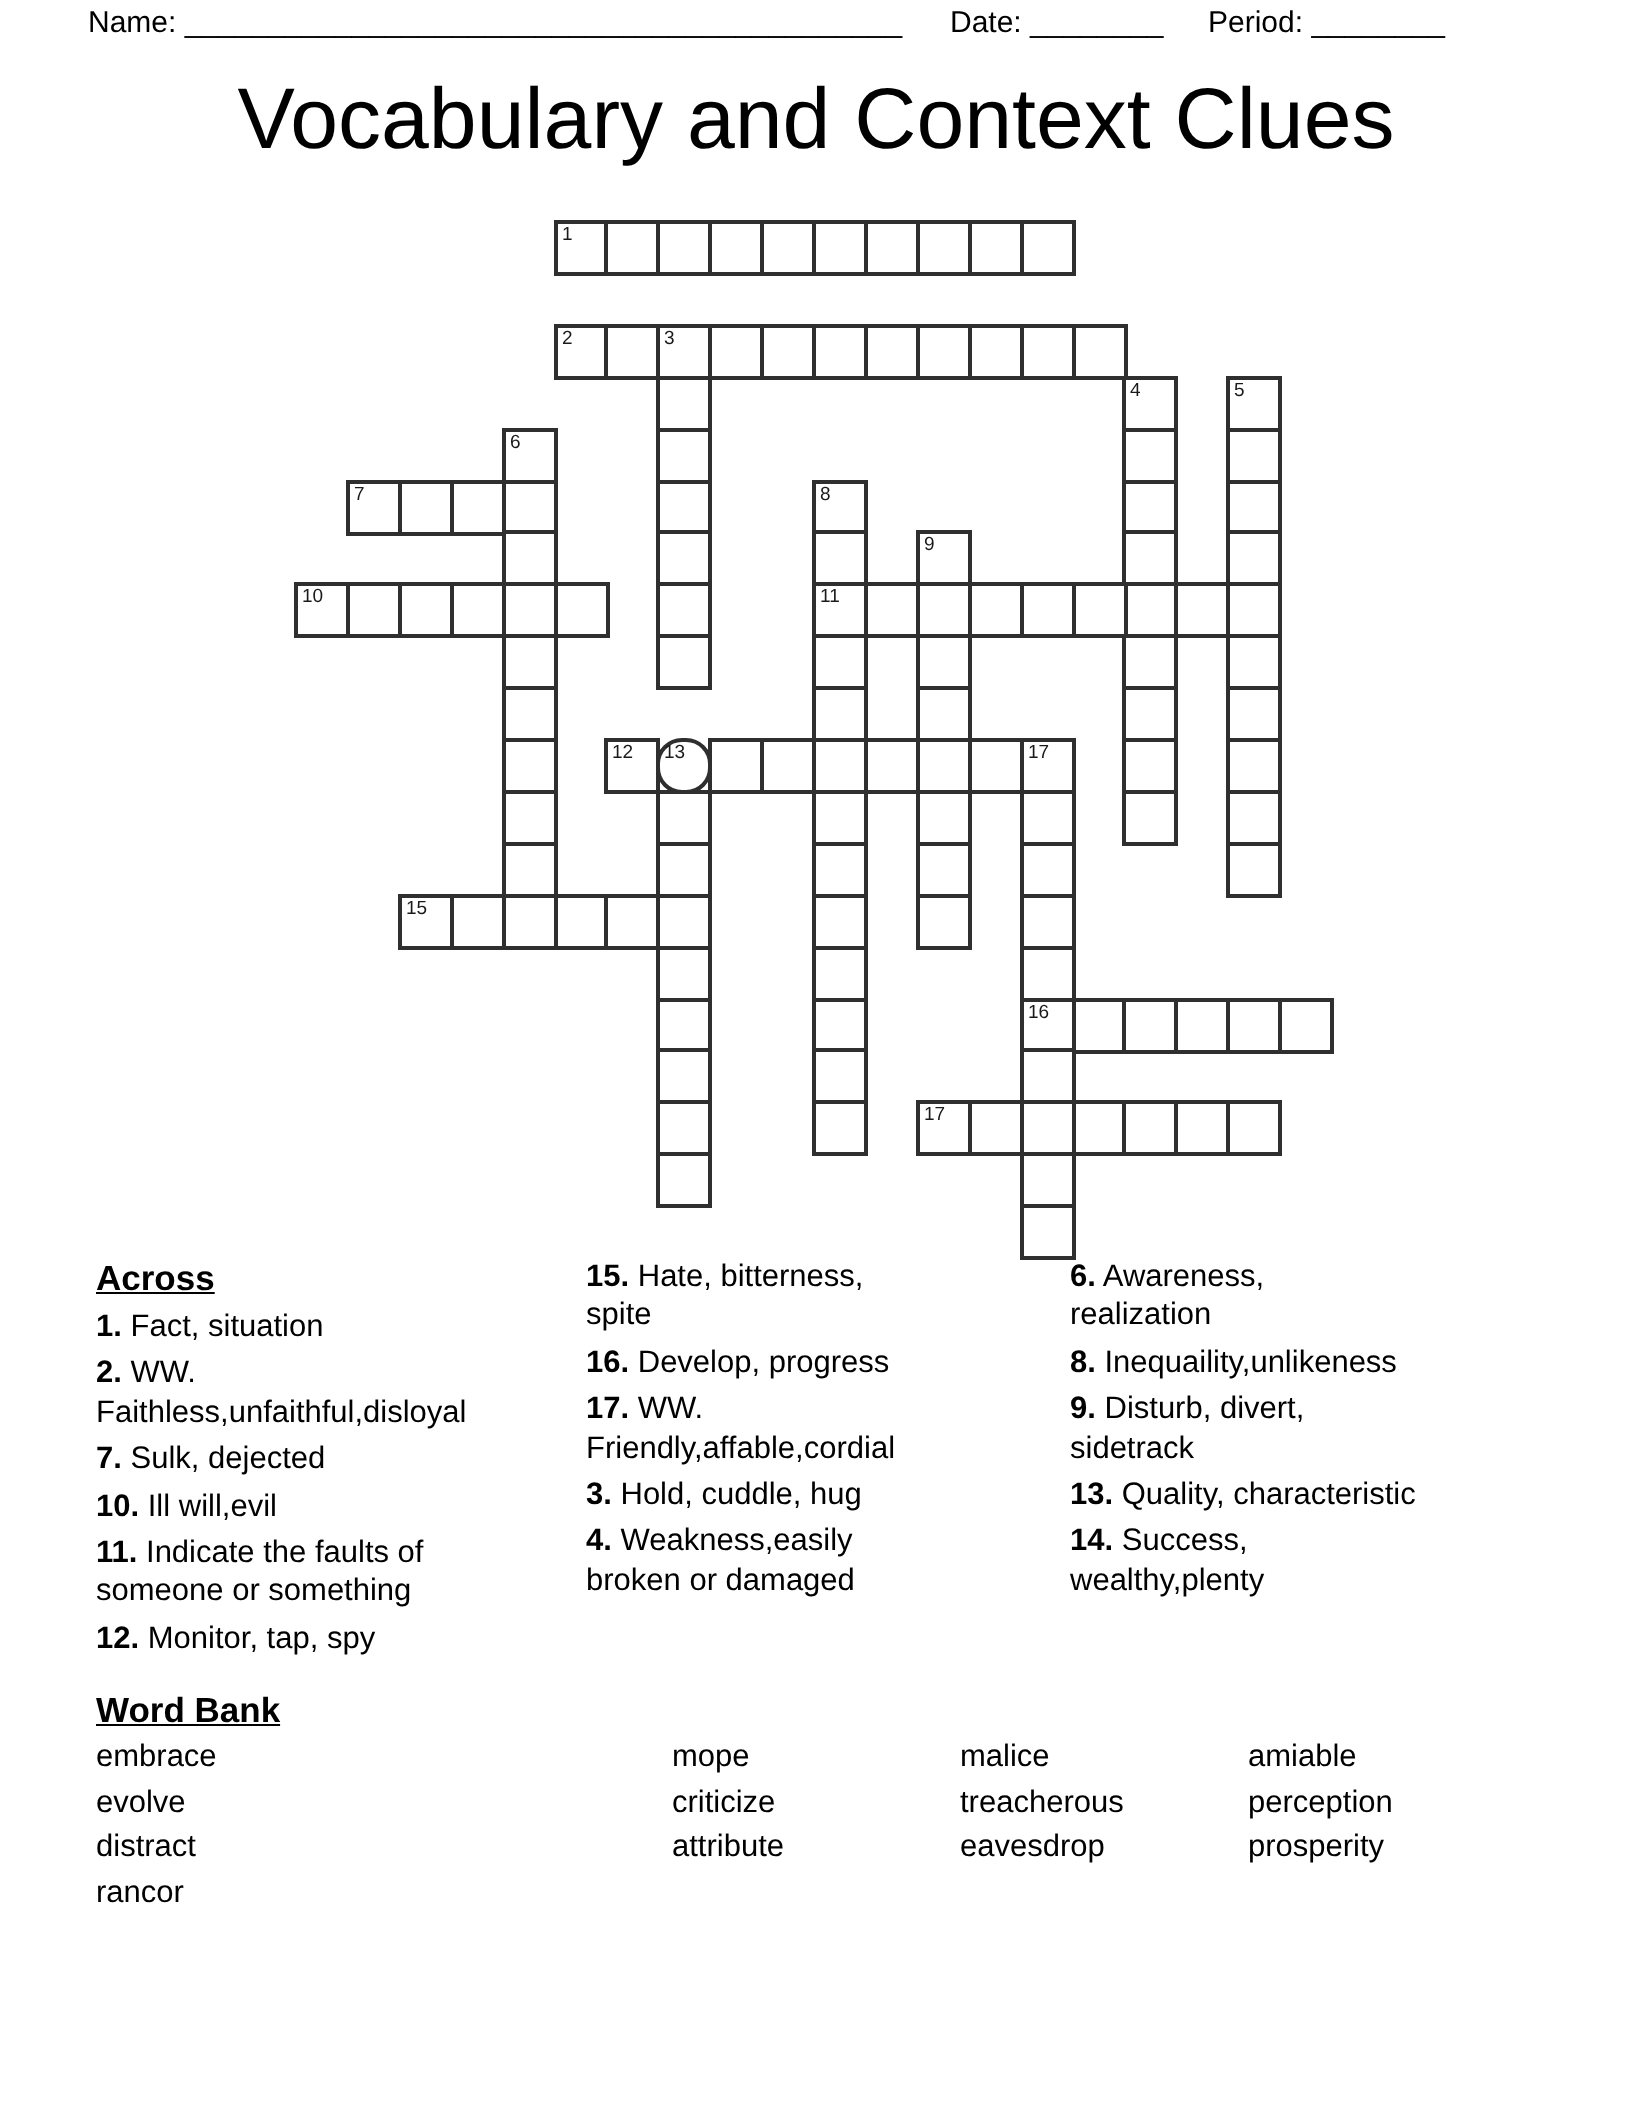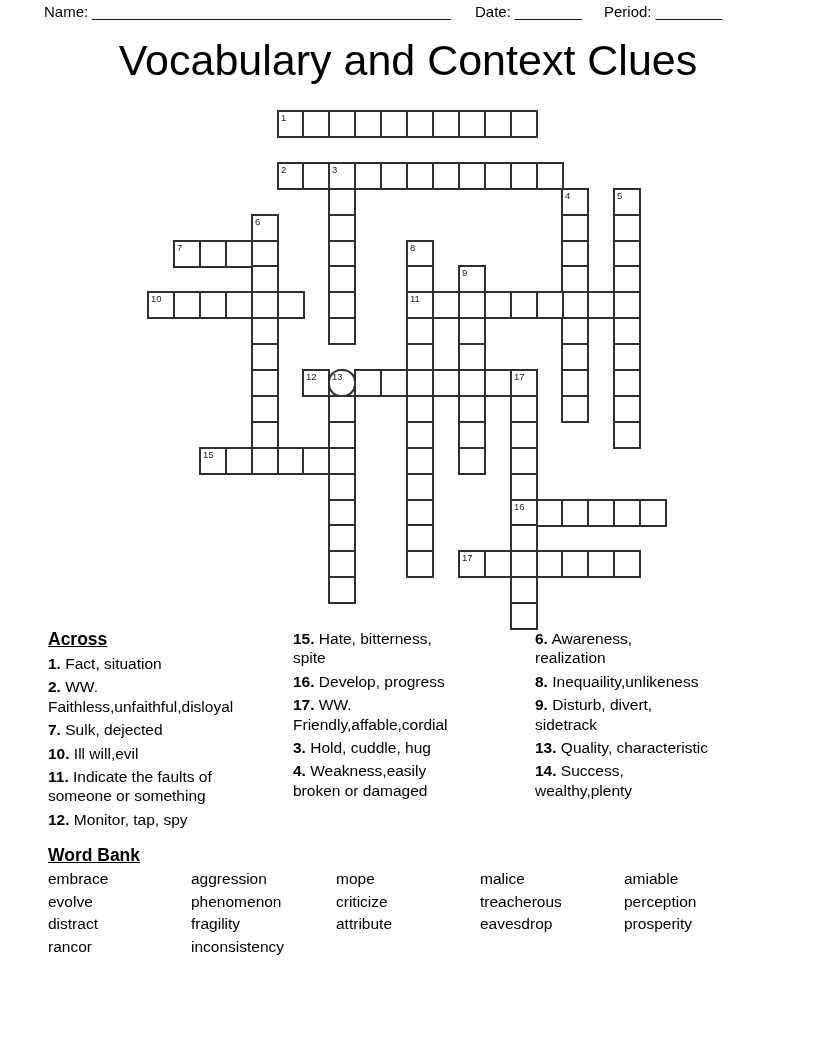--- a/index.html
+++ b/index.html
@@ -274,26 +274,20 @@
     </div>
 
   <div id="wb-heading">Word Bank</div>
   <div id="wordbank">
       <div class="wb-col" style="left: 0px;">
         <div class="wb-word">embrace</div>
         <div class="wb-word">evolve</div>
         <div class="wb-word">distract</div>
         <div class="wb-word">rancor</div>
       </div>
-      <div class="wb-col" style="left: 143px;">
-        <div class="wb-word">aggression</div>
-        <div class="wb-word">phenomenon</div>
-        <div class="wb-word">fragility</div>
-        <div class="wb-word">inconsistency</div>
-      </div>
       <div class="wb-col" style="left: 288px;">
         <div class="wb-word">mope</div>
         <div class="wb-word">criticize</div>
         <div class="wb-word">attribute</div>
       </div>
       <div class="wb-col" style="left: 576px;">
         <div class="wb-word">amiable</div>
         <div class="wb-word">perception</div>
         <div class="wb-word">prosperity</div>
       </div>

